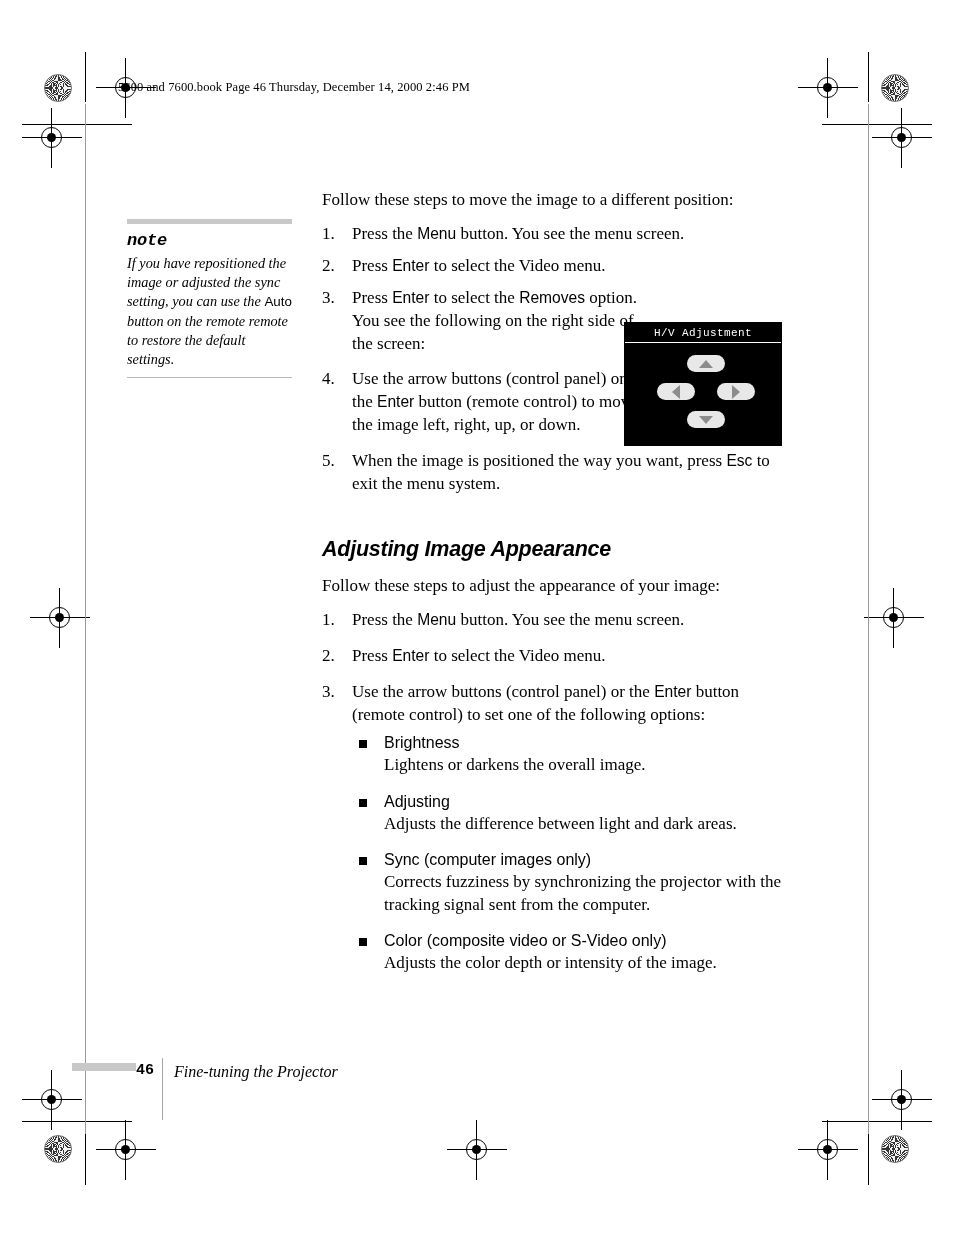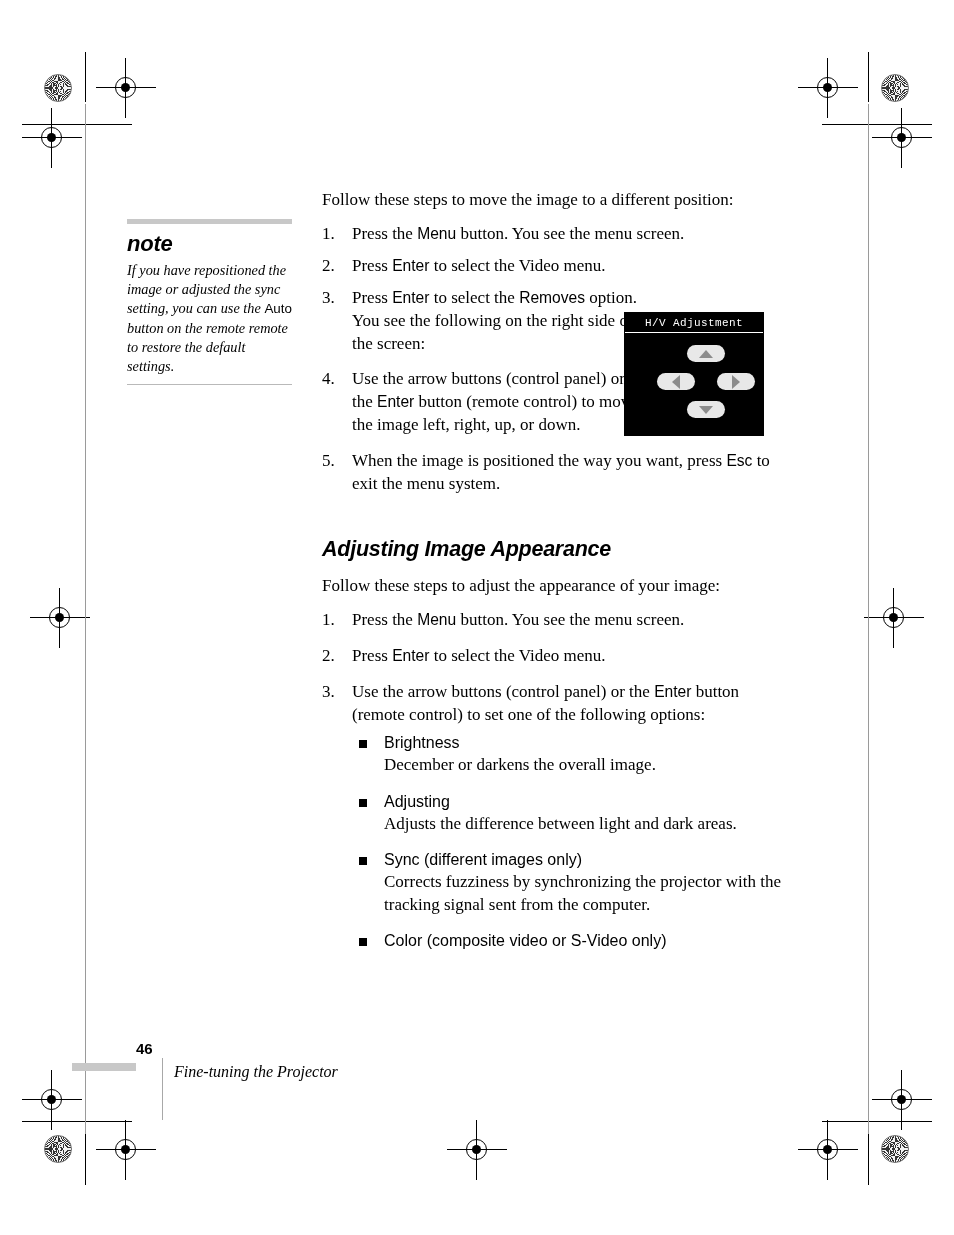--- a/index.html
+++ b/index.html
@@ -48,23 +48,23 @@
     font-size: 12.5px;
     letter-spacing: .1px;
     white-space: nowrap;
     color: #000;
   }
 
   
   .note-wrap { position: absolute; left: 127px; top: 219px; width: 167px; }
   .note-bar { height: 5px; background: #c8c8c8; width: 165px; }
   .note-title {
-    font-family: Liberation Sans, sans-serif;
+    font-family: Liberation Mono, monospace;
     font-weight: bold; font-style: italic;
-    font-size: 22px; margin-top: 7px; margin-bottom: 4px;
+    font-size: 17px; margin-top: 7px; margin-bottom: 4px;
     letter-spacing: -.2px;
   }
   .note-body {
     font-family: "Liberation Serif", serif;
     font-style: italic;
     font-size: 14.3px;
     line-height: 19.2px;
     text-align: left;
   }
   .note-body .kb {
@@ -132,22 +132,22 @@
   .opt-desc {
     font-family: "Liberation Serif", serif;
     font-size: 17px;
     line-height: 22.5px;
     display: block;
   }
 
   
   .osd {
     position: absolute;
-    left: 624px; top: 312px;
-    width: 140px; height: 124px;
+    left: 624px; top: 322px;
+    width: 158px; height: 124px;
     background: #000;
     border: 1px solid #000;
     box-sizing: border-box;
   }
   .osd-title {
     height: 19px;
     border-bottom: 1px solid #ffffff;
     color: #ffffff;
     font-family: "Liberation Mono", monospace;
     font-size: 11px;
@@ -170,22 +170,22 @@
   .tri.down  { border-left: 7px solid transparent; border-right: 7px solid transparent; border-top: 8px solid #8c8c8c; }
   .tri.left  { border-top: 7px solid transparent; border-bottom: 7px solid transparent; border-right: 8px solid #8c8c8c; }
   .tri.right { border-top: 7px solid transparent; border-bottom: 7px solid transparent; border-left: 8px solid #8c8c8c; }
 
   
   .footer-bar {
     position: absolute; left: 72px; top: 1063px;
     width: 64px; height: 8px; background: #c8c8c8;
   }
   .footer-page {
-    position: absolute; left: 136px; top: 1040px;
-    font-family: Liberation Sans, sans-serif;
+    position: absolute; left: 136px; top: 1062px;
+    font-family: Liberation Mono, monospace;
     font-weight: bold; font-size: 15px; text-align: center;
   }
   .footer-vrule {
     position: absolute; left: 162px; top: 1058px;
     width: 1px; height: 62px; background: #a8a8a8;
   }
   .footer-text {
     position: absolute; left: 174px; top: 1063px;
     font-family: "Liberation Serif", serif;
     font-style: italic; font-size: 16px;
@@ -276,20 +276,21 @@
   <div class="reg-cross" style="left:798px; top:1120px; width:60px; height:60px;">
     <div class="v" style="left:29px; top:0; height:60px;"></div>
     <div class="h" style="left:0; top:29px; width:60px;"></div>
     <div class="ring" style="left:19px; top:19px; width:21px; height:21px;"></div>
     <div class="dot" style="left:25px; top:25px; width:9px; height:9px;"></div>
   </div>
 
   <div class="edge-rule" style="left:85px; top:104px; height:1030px;"></div>
   <div class="edge-rule" style="left:868px; top:104px; height:1030px;"></div>
 
+  <div class="run-head" style="left:118px; top:80px;">5600 and 7600.book  Page 46  Thursday, December 14, 2000  2:46 PM</div>
 
   <div class="note-wrap">
     <div class="note-bar"></div>
     <div class="note-title">note</div>
     <div class="note-body"><span>If you have repositioned the image or adjusted the sync setting, you can use the </span><span class="kb">Auto</span><span> button on the remote remote to restore the default settings.</span></div>
     <div class="note-rule"></div>
   </div>
 
   <div class="col">
 
@@ -325,38 +326,39 @@
       </li>
       <li style="margin-bottom:4px;">
         <span class="num">3.</span><span>Use the arrow buttons (control panel) or the </span><span class="kb">Enter</span><span> button (remote control) to set one of the following options:</span>
       </li>
     </ol>
 
     <ul class="opts" style="margin-left:30px;">
       <li>
         <span class="bullet"></span>
         <span class="opt-name">Brightness</span>
-        <span class="opt-desc">December or darkens the overall image.</span>
+        <span class="opt-desc">Lightens or darkens the overall image.</span>
       </li>
       <li>
         <span class="bullet"></span>
         <span class="opt-name">Adjusting</span>
         <span class="opt-desc">Adjusts the difference between light and dark areas.</span>
       </li>
       <li>
         <span class="bullet"></span>
       </li>
       <li>
         <span class="bullet"></span>
-        <span class="opt-name">Sync (different images only)</span>
+        <span class="opt-name">Sync (computer images only)</span>
         <span class="opt-desc">Corrects fuzziness by synchronizing the projector with the tracking signal sent from the computer.</span>
       </li>
       <li>
         <span class="bullet"></span>
         <span class="opt-name">Color (composite video or S-Video only)</span>
+        <span class="opt-desc">Adjusts the color depth or intensity of the image.</span>
       </li>
     </ul>
 
   </div>
 
   <div class="osd">
     <div class="osd-title">H/V Adjustment</div>
     <div class="osd-body">
       <div class="pad up">
           <span class="tri up"></span>

